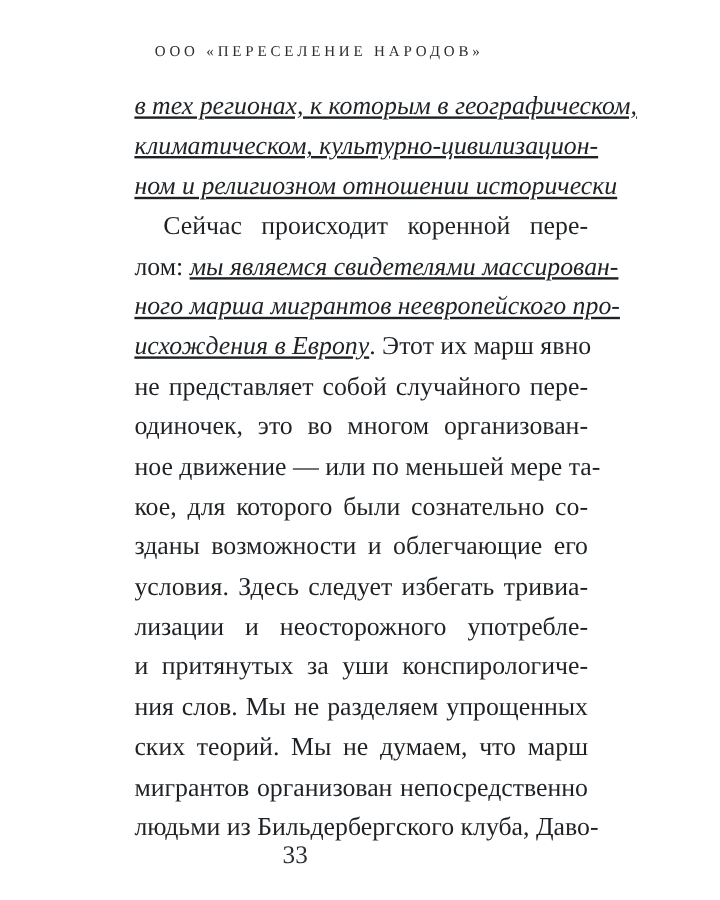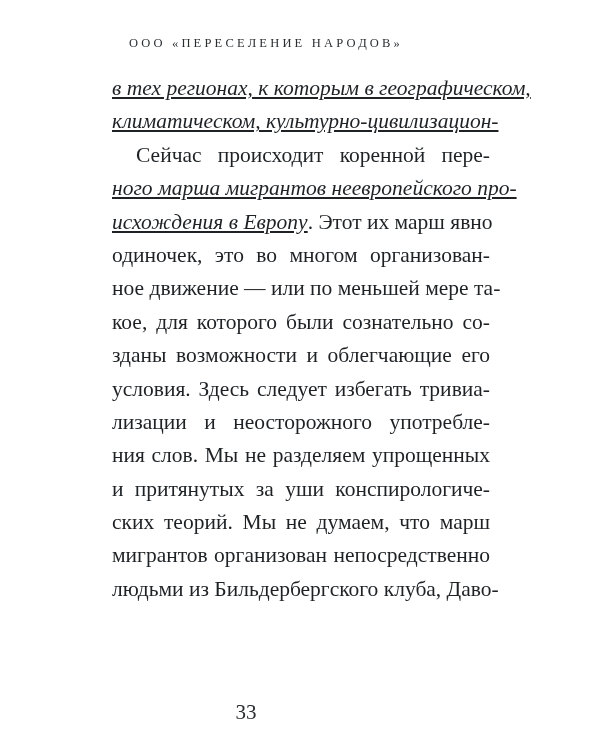--- a/index.html
+++ b/index.html
@@ -61,29 +61,32 @@
   }
 </style>
 </head>
 <body>
 
 <div class="running-head">ООО «ПЕРЕСЕЛЕНИЕ НАРОДОВ»</div>
 
 <div class="text-block" id="text-block">
     <div class="line"><span class="it">в тех регионах, к которым в географическом,</span></div>
     <div class="line"><span class="it">климатическом, культурно-цивилизацион-</span></div>
+    <div class="line"><span class="it">ном и религиозном отношении исторически</span></div>
     <div class="line indent"><span>Сейчас происходит коренной пере-</span></div>
+    <div class="line"><span>лом: </span><span class="it">мы являемся свидетелями массирован-</span></div>
     <div class="line"><span class="it">ного марша мигрантов неевропейского про-</span></div>
     <div class="line"><span class="it">исхождения в Европу</span><span>. Этот их марш явно</span></div>
+    <div class="line"><span>не представляет собой случайного пере-</span></div>
     <div class="line"><span>одиночек, это во многом организован-</span></div>
     <div class="line"><span>ное движение — или по меньшей мере та-</span></div>
     <div class="line"><span>кое, для которого были сознательно со-</span></div>
     <div class="line"><span>зданы возможности и облегчающие его</span></div>
     <div class="line"><span>условия. Здесь следует избегать тривиа-</span></div>
     <div class="line"><span>лизации и неосторожного употребле-</span></div>
+    <div class="line"><span>и притянутых за уши конспирологиче-</span></div>
     <div class="line"><span>ния слов. Мы не разделяем упрощенных</span></div>
-    <div class="line"><span>и притянутых за уши конспирологиче-</span></div>
     <div class="line"><span>ских теорий. Мы не думаем, что марш</span></div>
     <div class="line"><span>мигрантов организован непосредственно</span></div>
     <div class="line"><span>людьми из Бильдербергского клуба, Даво-</span></div>
   </div>
 
 <div class="page-number">33</div>
 
 </body></html>

